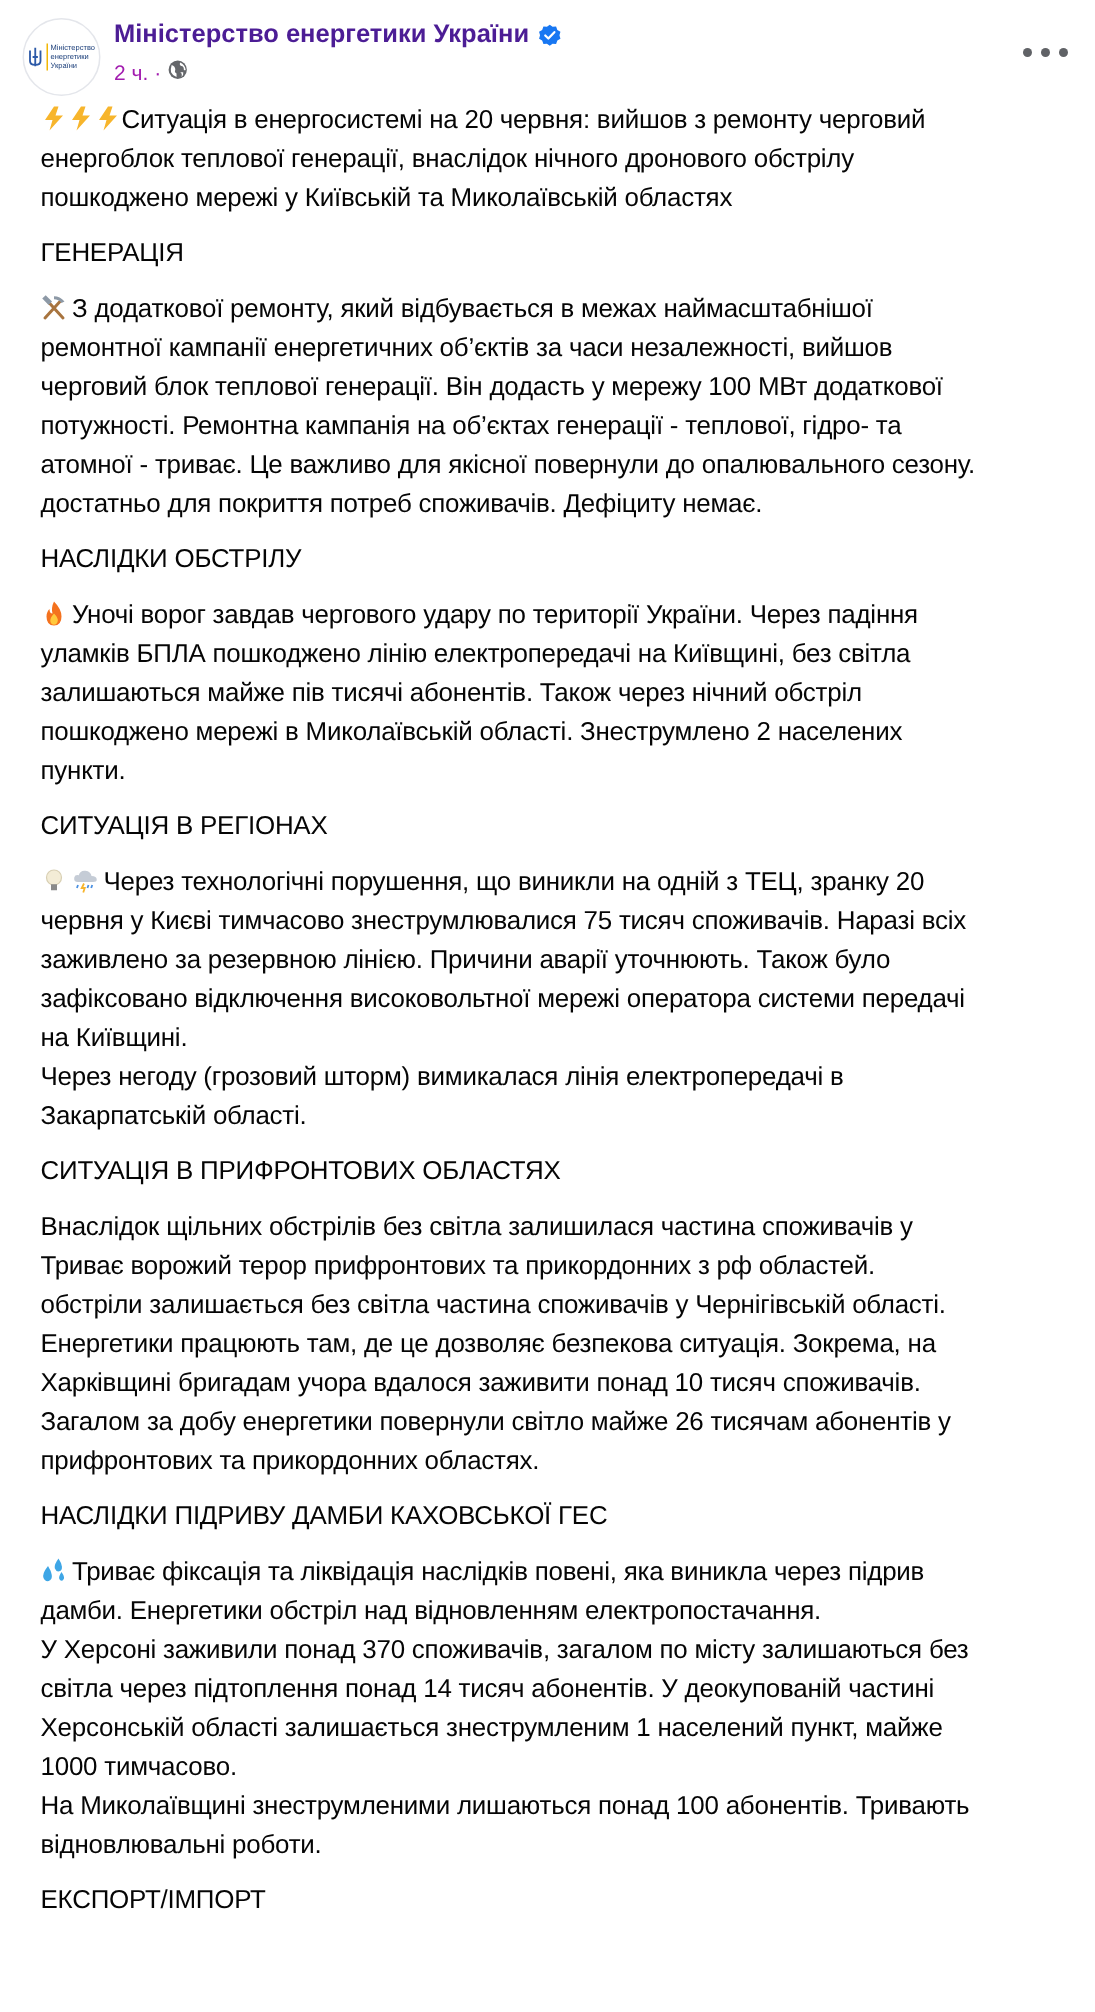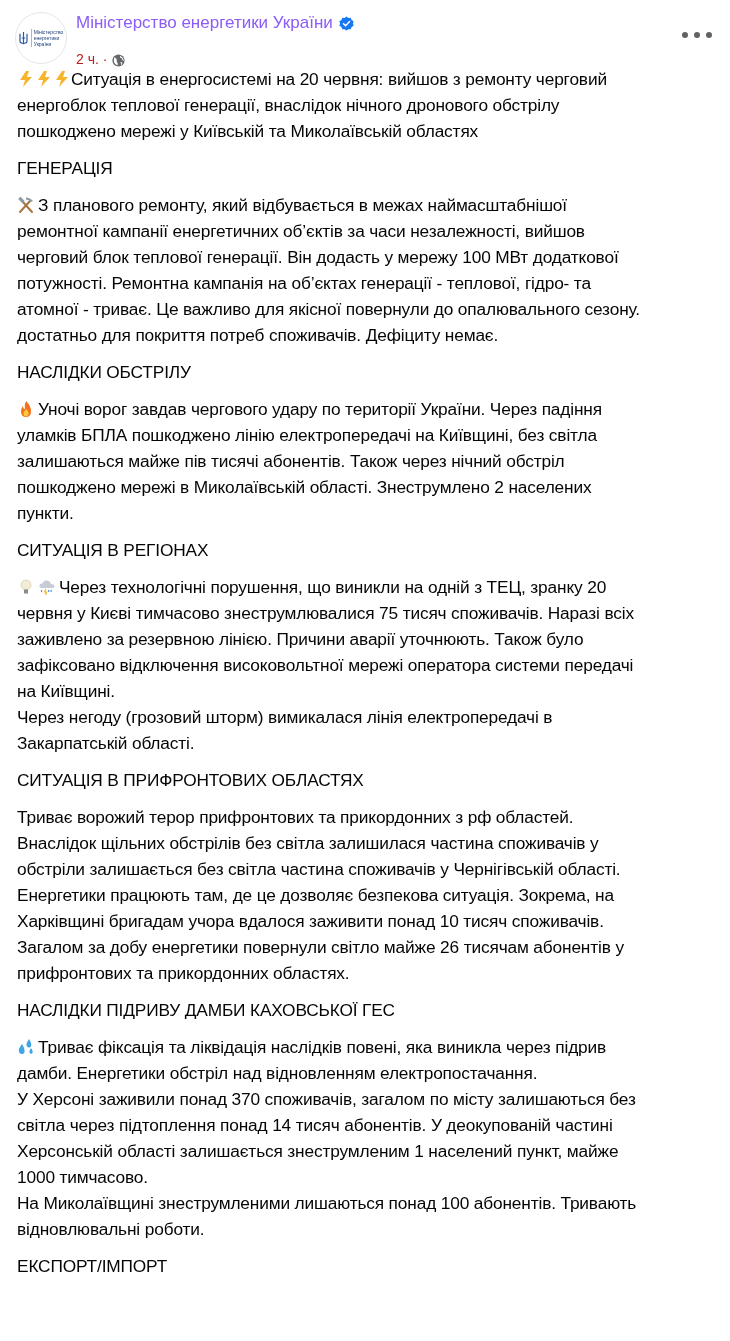--- a/index.html
+++ b/index.html
@@ -13,32 +13,32 @@
   .avatar {
     position: absolute; left: 15px; top: 12px; width: 50px; height: 50px;
     border-radius: 50%; border: 1px solid #e4e6eb; background: #fff;
     display: flex; align-items: center; justify-content: center; overflow: hidden;
   }
   .avatar .trident { width: 9px; height: 14px; margin-right: 3px; }
   .avatar .logo-text {
     font-size: 5px; line-height: 6px; color: #1c3f7a; border-left: 1px solid #f2b705; padding-left: 2px;
   }
   .author-row { position: absolute; left: 76px; top: 13px; display: flex; align-items: center; }
-  .author-name { font-size: 17px; font-weight: normal; color: #8b5cf6; }
+  .author-name { font-size: 17px; font-weight: bold; color: #4c1d95; }
   .verified { margin-left: 6px; width: 15px; height: 15px; }
-  .meta-row { position: absolute; left: 76px; top: 51px; display: flex; align-items: flex-end; font-size: 14px; color: #b91c1c; }
+  .meta-row { position: absolute; left: 76px; top: 40px; display: flex; align-items: flex-start; font-size: 14px; color: #a21caf; }
   .meta-row .dot { margin: 0 4px; }
   .globe { width: 13px; height: 13px; }
   .more-button {
     position: absolute; right: 18px; top: 24px; width: 30px; height: 22px;
     display: flex; align-items: center; justify-content: space-between; cursor: pointer;
   }
   .more-button span { width: 6px; height: 6px; border-radius: 50%; background: #606266; }
 
-  .body { padding: 0 17px; font-size: 17.3px; line-height: 26px; color: #050505; letter-spacing: -0.15px; }
+  .body { padding: 0 27px; font-size: 17.3px; line-height: 26px; color: #050505; letter-spacing: -0.15px; }
   .para { margin: 0 0 11px 0; }
   .heading { margin: 0 0 11px 0; }
   .line { display: block; white-space: nowrap; }
   .emoji { display: inline-block; vertical-align: -3px; width: 18px; height: 18px; margin-right: 3px; }
   .emoji.tight { margin-right: 0; }
 </style>
 </head>
 <body>
 
 <div class="post">
@@ -96,21 +96,21 @@
     </div>
 
     <div class="heading">ГЕНЕРАЦІЯ</div>
     <div class="para">
       <span class="line">
         <svg class="emoji" viewBox="0 0 18 18">
           <path d="M3 16 L13 5" stroke="#a8743f" stroke-width="2" stroke-linecap="round"></path>
           <path d="M15 16 L5 5" stroke="#a8743f" stroke-width="2" stroke-linecap="round"></path>
           <path d="M9 1.5 Q13 1.5 16 5 L14 6 Q12 3.5 9 3.5 Z" fill="#8d99a6"></path>
           <rect x="1.5" y="2.5" width="6" height="3.2" fill="#8d99a6" transform="rotate(45 4.5 4)"></rect>
-        </svg><span>З планового ремонту, який відбувається в межах наймасштабнішої</span>
+        </svg><span>З додаткової ремонту, який відбувається в межах наймасштабнішої</span>
       </span>
       <span class="line">ремонтної кампанії енергетичних об’єктів за часи незалежності, вийшов</span>
       <span class="line">черговий блок теплової генерації. Він додасть у мережу 100 МВт додаткової</span>
       <span class="line">потужності. Ремонтна кампанія на об’єктах генерації - теплової, гідро- та</span>
       <span class="line">атомної - триває. Це важливо для якісної повернули до опалювального сезону.</span>
       <span class="line">достатньо для покриття потреб споживачів. Дефіциту немає.</span>
     </div>
 
     <div class="heading">НАСЛІДКИ ОБСТРІЛУ</div>
     <div class="para">
@@ -141,22 +141,22 @@
       <span class="line">червня у Києві тимчасово знеструмлювалися 75 тисяч споживачів. Наразі всіх</span>
       <span class="line">заживлено за резервною лінією. Причини аварії уточнюють. Також було</span>
       <span class="line">зафіксовано відключення високовольтної мережі оператора системи передачі</span>
       <span class="line">на Київщині.</span>
       <span class="line">Через негоду (грозовий шторм) вимикалася лінія електропередачі в</span>
       <span class="line">Закарпатській області.</span>
     </div>
 
     <div class="heading">СИТУАЦІЯ В ПРИФРОНТОВИХ ОБЛАСТЯХ</div>
     <div class="para">
+      <span class="line">Внаслідок щільних обстрілів без світла залишилася частина споживачів у</span>
       <span class="line">Триває ворожий терор прифронтових та прикордонних з рф областей.</span>
-      <span class="line">Внаслідок щільних обстрілів без світла залишилася частина споживачів у</span>
       <span class="line">обстріли залишається без світла частина споживачів у Чернігівській області.</span>
       <span class="line">Енергетики працюють там, де це дозволяє безпекова ситуація. Зокрема, на</span>
       <span class="line">Харківщині бригадам учора вдалося заживити понад 10 тисяч споживачів.</span>
       <span class="line">Загалом за добу енергетики повернули світло майже 26 тисячам абонентів у</span>
       <span class="line">прифронтових та прикордонних областях.</span>
     </div>
 
     <div class="heading">НАСЛІДКИ ПІДРИВУ ДАМБИ КАХОВСЬКОЇ ГЕС</div>
     <div class="para">
       <span class="line">

